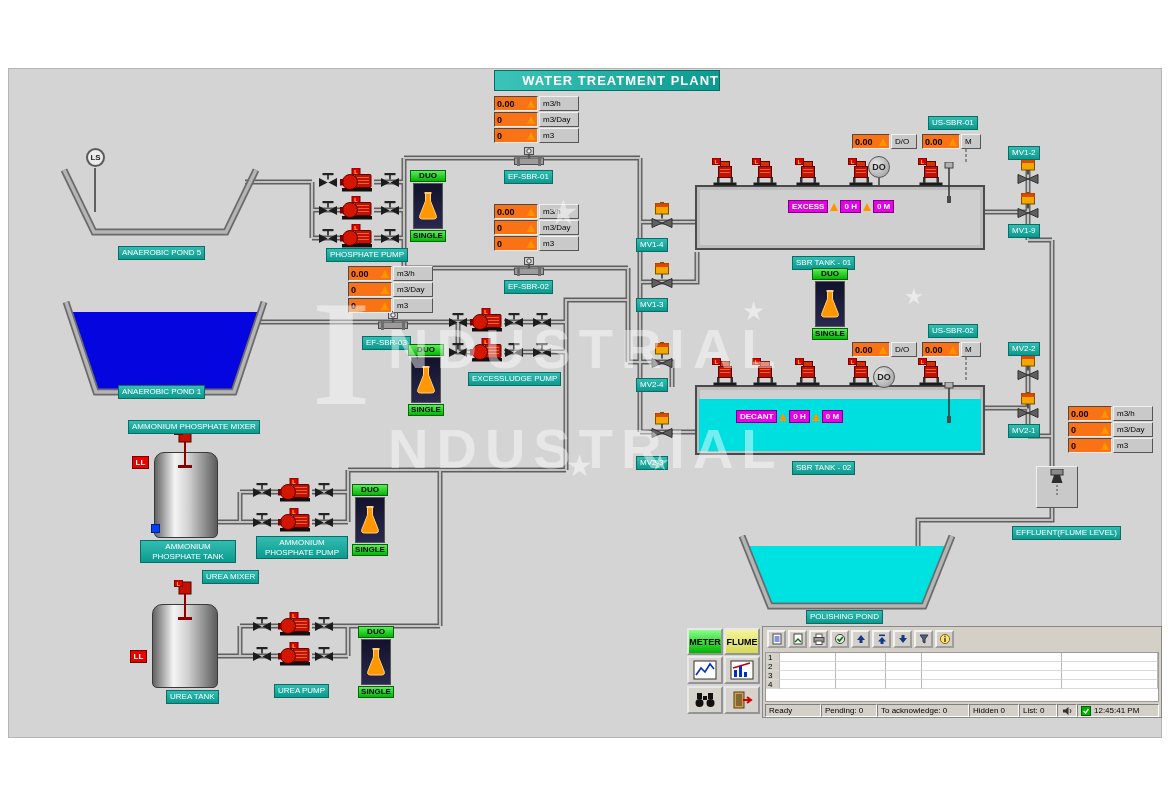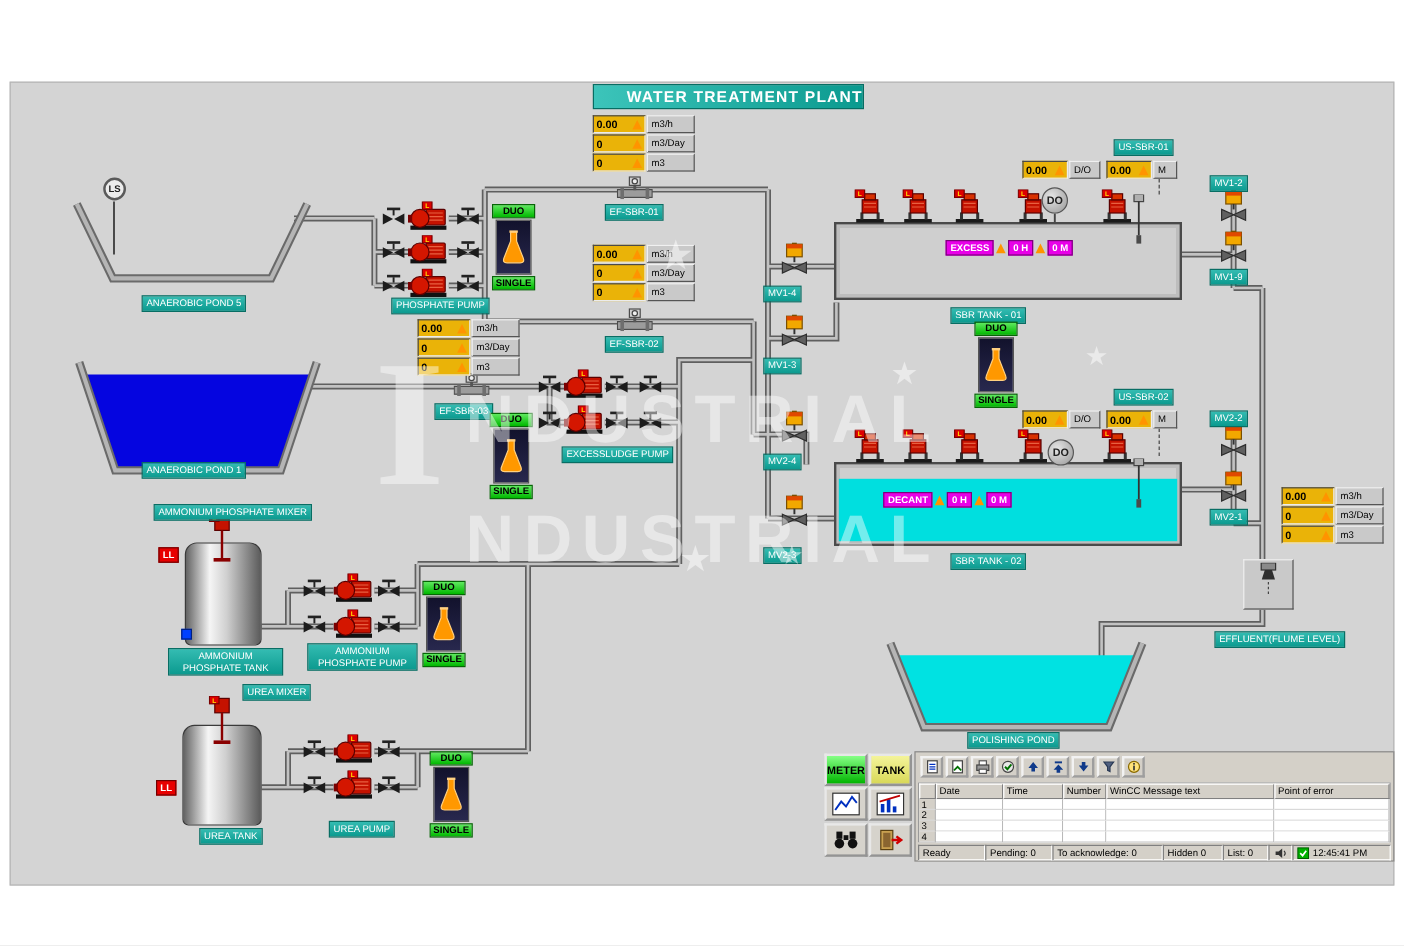--- a/index.html
+++ b/index.html
@@ -9,21 +9,21 @@
   .abs{position:absolute}
   svg{display:block}
   
   .lbl{position:absolute;background:linear-gradient(#34bcb2,#0b9a8f);color:#fff;border:1px solid #086e64;
        font-size:8px;line-height:1.2;text-align:center;padding:1px 3px;white-space:nowrap;z-index:20}
   .lbl.wrap{white-space:normal}
   .title{position:absolute;left:494px;top:70px;width:226px;height:21px;background:linear-gradient(90deg,#3cc4ba,#0b9a8f);
          border:1px solid #076d63;color:#fff;font-size:13px;font-weight:bold;text-align:right;line-height:19px;letter-spacing:1px;z-index:20}
   
   .ro{position:absolute;display:flex;height:15px;z-index:18}
-  .ro-val{width:44px;background:#eab308;border:1px solid;border-color:#4a4a4a #ececec #ececec #4a4a4a;
+  .ro-val{width:44px;background:#f97316;border:1px solid;border-color:#4a4a4a #ececec #ececec #4a4a4a;
           color:#000;font-size:9px;font-weight:bold;display:flex;align-items:center;padding:0 2px;gap:2px}
   .ro-val .t{flex:1;overflow:hidden}
   .ro-unit{width:40px;background:#c9c9c9;border:1px solid;border-color:#f0f0f0 #555 #555 #f0f0f0;
            color:#000;font-size:8px;display:flex;align-items:center;padding:0 3px;margin-left:1px}
   .w38{width:38px}.w26{width:26px}.w20{width:20px}
   .tri{width:0;height:0;border-left:4px solid transparent;border-right:4px solid transparent;border-bottom:8px solid #ff9400;flex:none}
   
   .mag{position:absolute;display:flex;align-items:center;gap:2px;z-index:22}
   .mag .box{background:#e800e8;border:1px solid #7a007a;color:#fff;font-size:8px;font-weight:bold;padding:1px 3px;white-space:nowrap}
   
@@ -593,21 +593,21 @@
 <div class="wm serif" style="left:312px;top:286px;font-size:150px;line-height:.9">I</div>
 <div class="wm" style="left:388px;top:316px;font-size:56px;letter-spacing:8px">NDUSTRIAL</div>
 <div class="wm" style="left:388px;top:416px;font-size:56px;letter-spacing:8px">NDUSTRIAL</div>
 <div class="star" style="left:548px;top:192px;font-size:34px">★</div>
 <div class="star" style="left:742px;top:296px;font-size:26px">★</div>
 <div class="star" style="left:904px;top:284px;font-size:22px">★</div>
 <div class="star" style="left:566px;top:448px;font-size:30px">★</div>
 <div class="star" style="left:650px;top:450px;font-size:22px">★</div>
 
 <button class="btn3 meter" style="left:687px;top:628px;width:36px;height:27px">METER</button>
-<button class="btn3 reset" style="left:724px;top:628px;width:36px;height:27px">TANK</button>
+<button class="btn3 reset" style="left:724px;top:628px;width:36px;height:27px">FLUME</button>
 <button class="btn3 ibtn" style="left:687px;top:656px;width:36px;height:28px">
   <svg width="24" height="20">
     <rect x="1" y="1" width="22" height="18" fill="#fff" stroke="#333"></rect>
     <polyline points="3,15 8,8 12,12 17,4 21,9" fill="none" stroke="#0030c0" stroke-width="1.6"></polyline>
   </svg>
 </button>
 <button class="btn3 ibtn" style="left:724px;top:656px;width:36px;height:28px">
   <svg width="24" height="20">
     <rect x="1" y="1" width="22" height="18" fill="#fff" stroke="#333"></rect>
     <rect x="4" y="10" width="3" height="7" fill="#0030c0"></rect>
@@ -684,28 +684,20 @@
     <button class="tbtn">
       <svg width="12" height="12">
           <circle cx="6" cy="6" r="4.6" fill="#ffe27a" stroke="#8a6a00"></circle>
           <rect x="5.3" y="5" width="1.4" height="4" fill="#333"></rect>
           <rect x="5.3" y="2.8" width="1.4" height="1.4" fill="#333"></rect>
         </svg>
     </button>
   </div>
 
   <div class="av-table">
-    <div class="atr ath">
-      <div class="atc cn"></div>
-      <div class="atc c1">Date</div>
-      <div class="atc c2">Time</div>
-      <div class="atc c3">Number</div>
-      <div class="atc c4">WinCC Message text</div>
-      <div class="atc c5">Point of error</div>
-    </div>
     <div class="atr">
       <div class="atc cn">1</div>
       <div class="atc c1"></div>
         <div class="atc c2"></div>
       <div class="atc c3"></div>
         <div class="atc c4"></div>
       <div class="atc c5"></div>
     </div>
     <div class="atr">
       <div class="atc cn">2</div>

